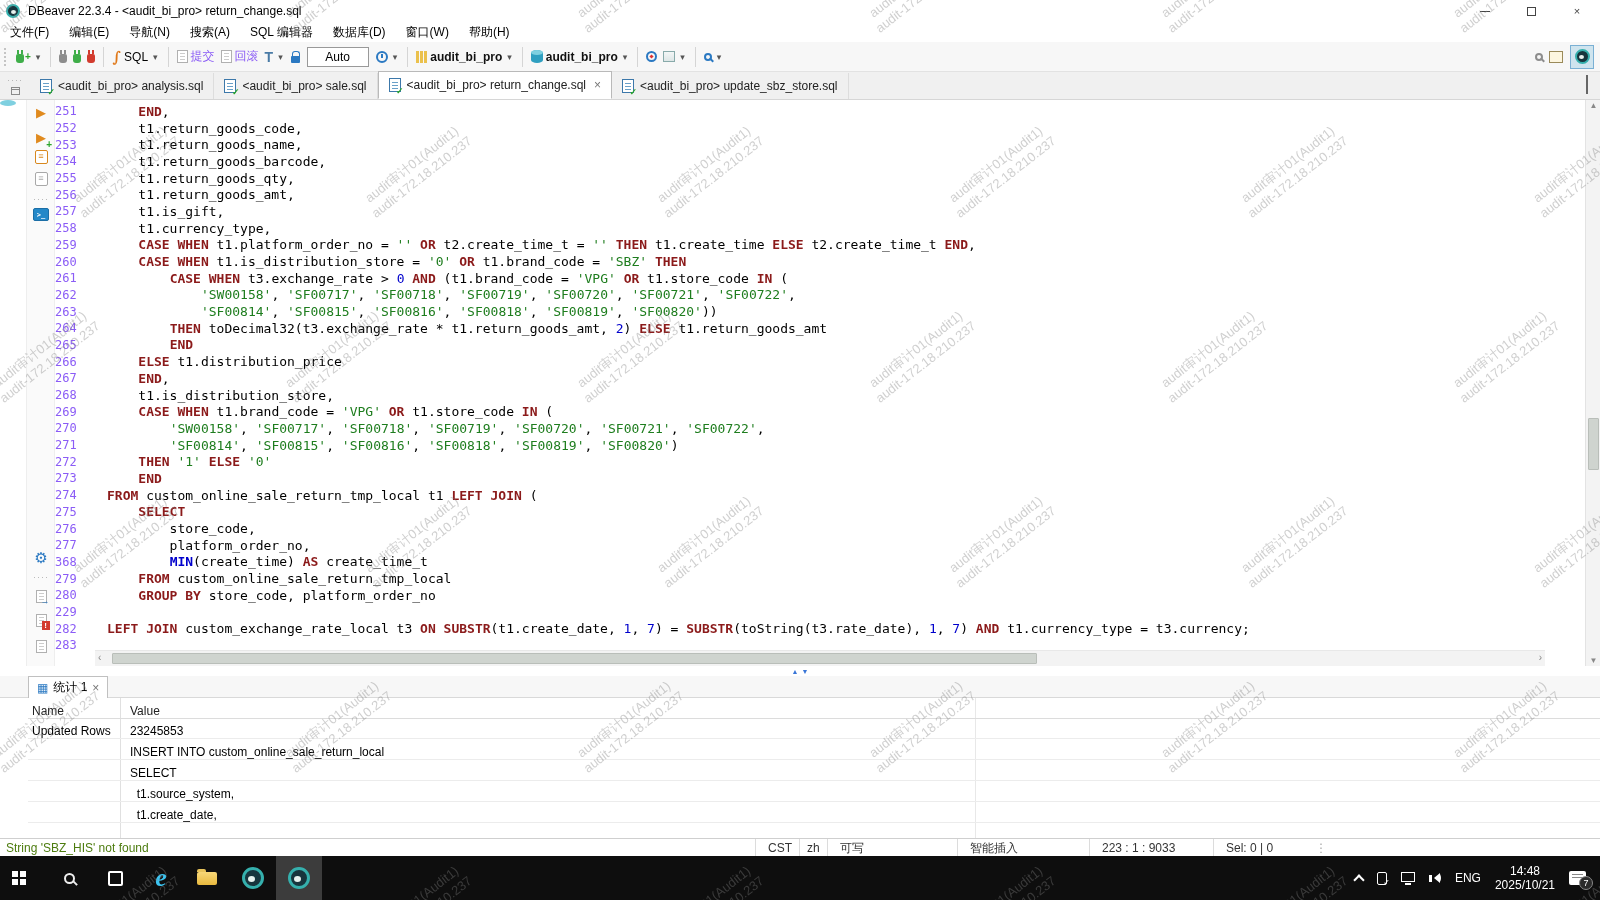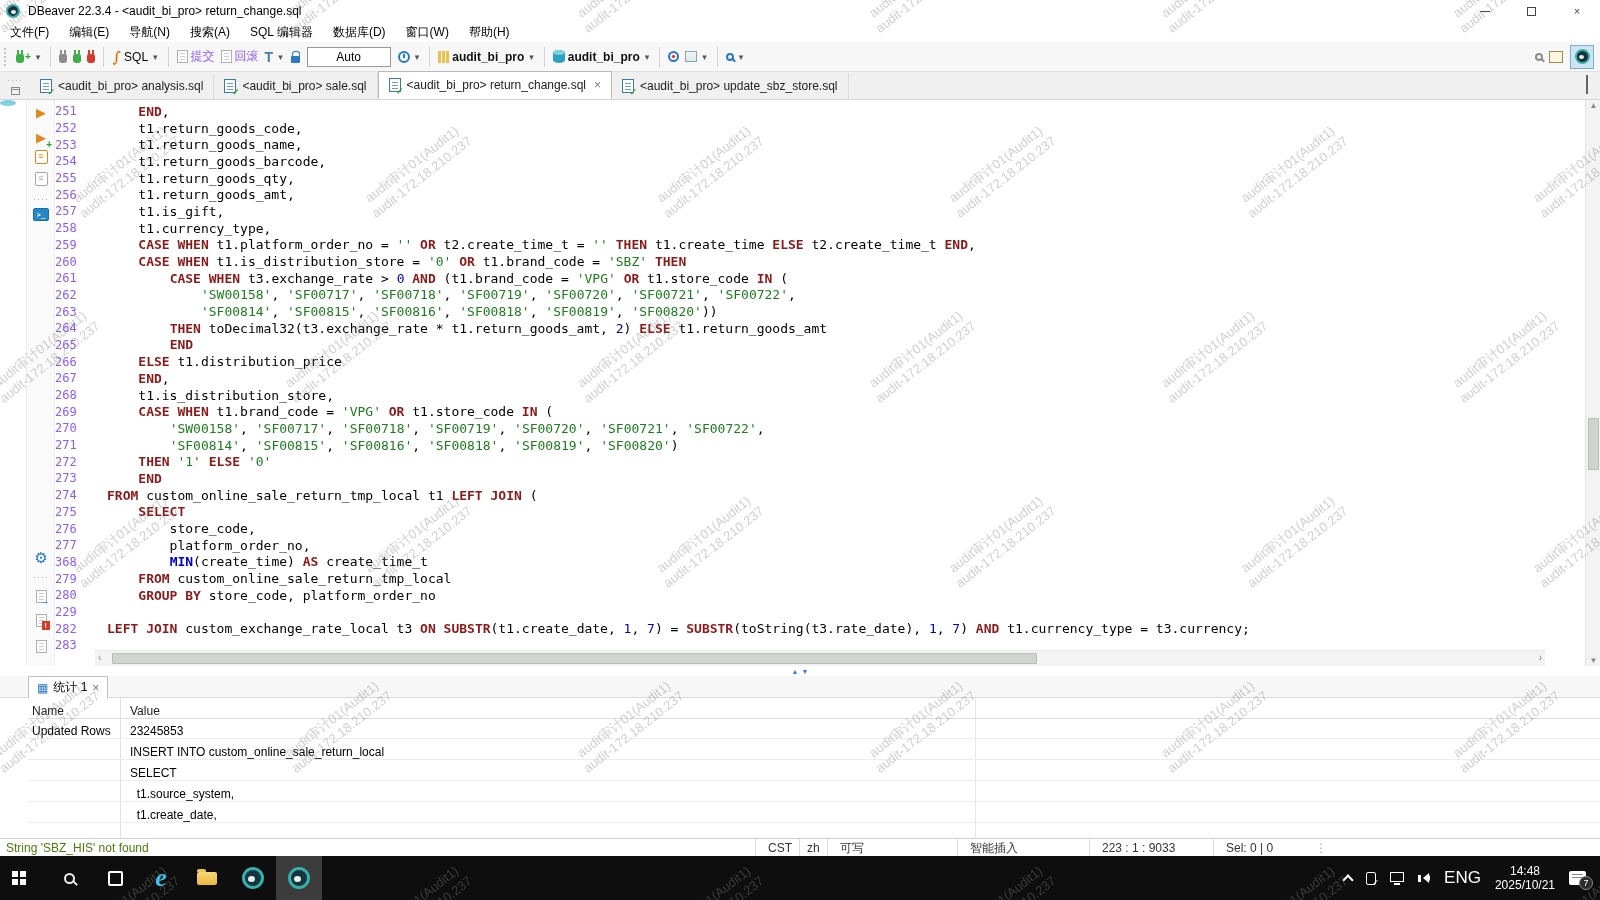--- a/index.html
+++ b/index.html
@@ -28,21 +28,21 @@
 .plug::before,.plug::after{content:"";position:absolute;top:-4px;width:2px;height:4px;background:currentColor}
 .plug::before{left:1px}.plug::after{right:1px}
 .c-green{color:#3fae49}.c-gray{color:#8d8d8d}.c-red{color:#d23b2e}.c-blue{color:#2b79c2}
 .plusmark{color:#2aa52a;font-weight:bold;font-size:10px;margin-left:-2px}
 .sqlico{color:#e07818;font-weight:bold;font-size:15px;font-family:"DejaVu Serif",serif}
 .mdoc{width:11px;height:13px;border:1px solid #b0b0b0;background:#fff;display:inline-block;position:relative}
 .mdoc::before{content:"";position:absolute;left:2px;top:2px;right:2px;height:1px;background:#ccc;box-shadow:0 3px 0 #ccc,0 6px 0 #ccc}
 .filterT{color:#4a7ba6;font-weight:bold;font-size:14px}
 .lock{width:9px;height:7px;background:#2b79c2;border-radius:1px;position:relative;margin-top:6px;display:inline-block}
 .lock::before{content:"";position:absolute;top:-5px;left:1px;width:6px;height:5px;border:1.5px solid #2b79c2;border-bottom:none;border-radius:3px 3px 0 0}
-.combo{width:84px;height:20px;border:1px solid #999;background:#fff;display:flex;align-items:center;justify-content:center;font-size:12px;margin:12px 4px}
+.combo{width:62px;height:20px;border:1px solid #999;background:#fff;display:flex;align-items:center;justify-content:center;font-size:12px;margin:12px 4px}
 .clk{width:12px;height:12px;border:2px solid #2b79c2;border-radius:50%;position:relative;display:inline-block}
 .clk::after{content:"";position:absolute;left:3px;top:1px;width:2px;height:4px;background:#2b79c2}
 .cols{width:11px;height:12px;display:inline-block;background:repeating-linear-gradient(90deg,#ebc14d 0 3px,rgba(0,0,0,0) 3px 4px)}
 .cyl{width:12px;height:13px;background:#2f9fc0;border-radius:6px/3px;position:relative;display:inline-block}
 .cyl::before{content:"";position:absolute;left:0;top:0;width:12px;height:5px;border-radius:50%;background:#7fd0e0}
 .cmp{width:11px;height:11px;border:2px solid #2b79c2;border-radius:50%;position:relative;display:inline-block}
 .cmp::after{content:"";position:absolute;left:2px;top:2px;width:3px;height:3px;background:#d33;transform:rotate(45deg)}
 .brd{width:12px;height:11px;border:1px solid #8aa;background:linear-gradient(#f3f6f6,#dde6e6);display:inline-block}
 .mag{width:8px;height:8px;border:2px solid currentColor;border-radius:50%;position:relative;display:inline-block}
 .mag::after{content:"";position:absolute;width:5px;height:2px;background:currentColor;transform:rotate(45deg);right:-4px;bottom:-2px}
@@ -132,21 +132,21 @@
 #tray{margin-left:auto;display:flex;align-items:center;gap:14px;padding-right:14px}
 .chev{width:8px;height:8px;border-left:2px solid #fff;border-top:2px solid #fff;transform:rotate(45deg);margin-top:3px}
 .usb{width:10px;height:13px;border:1.5px solid #fff;border-radius:2px;position:relative}
 .usb::after{content:"✓";position:absolute;font-size:8px;right:-4px;bottom:-3px;color:#fff}
 .net{width:14px;height:10px;border:1.5px solid #fff;position:relative;margin-top:-2px}
 .net::after{content:"";position:absolute;left:3px;bottom:-4px;width:6px;height:2px;background:#fff}
 .spk{display:flex;align-items:center}
 .spk .cone{width:0;height:0;border:5px solid rgba(0,0,0,0);border-right:6px solid #fff}
 .spk .box{width:3px;height:7px;background:#fff;margin-left:-11px}
 .spk .wave{width:6px;height:10px;border:2px solid rgba(0,0,0,0);border-right:2px solid #fff;border-radius:50%;margin-left:3px}
-#tray .lang{font-size:17px}
+#tray .lang{font-size:12px}
 #tray .clockblk{text-align:center;font-size:12px;line-height:14px}
 .notif{width:17px;height:14px;background:#fff;border-radius:2px;position:relative}
 .notif::before{content:"";position:absolute;left:3px;top:3px;right:3px;height:1px;background:#888;box-shadow:0 3px 0 #888}
 .notif .badge{position:absolute;right:-7px;bottom:-5px;width:14px;height:14px;border-radius:50%;background:#2b2b2b;border:1px solid #888;color:#fff;font-size:9px;display:flex;align-items:center;justify-content:center}
 
 #watermarks{position:absolute;left:0;top:0;width:1600px;height:900px;pointer-events:none;z-index:50;overflow:hidden}
 .wm{position:absolute;width:230px;text-align:center;transform:rotate(-38deg);color:rgba(128,128,128,.38);font-size:13px;line-height:16px;white-space:nowrap}
 </style>
 </head>
 <body>

